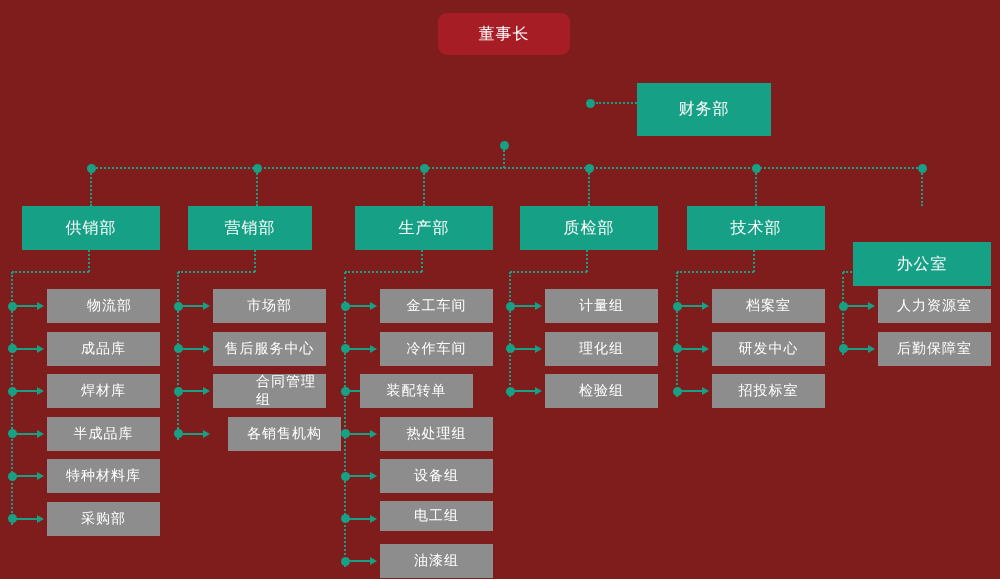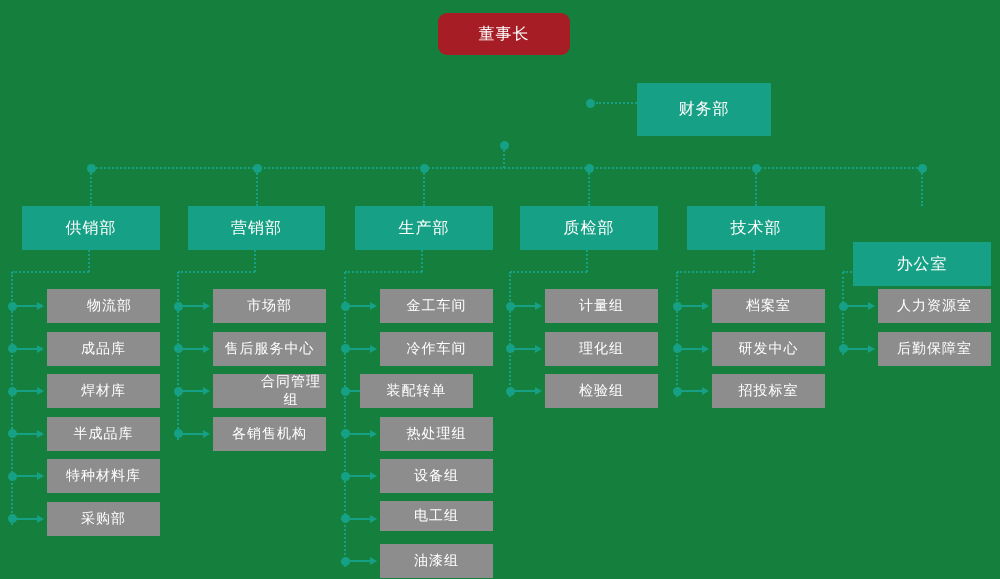--- a/index.html
+++ b/index.html
@@ -1,22 +1,21 @@
 <!DOCTYPE html>
 <html><head>
 <meta charset="utf-8">
 <style>
   html,body{margin:0;padding:0;background:#fff;}
   #canvas{
     position:relative;
     width:1000px;height:579px;
-    background:#15803d;
+    background:#7f1d1d;
     font-family:"Liberation Sans","DejaVu Sans",sans-serif;
     overflow:hidden;
-    text-align:center;
   }
   .box{
     position:absolute;
     display:flex;align-items:center;justify-content:center;
     color:#ffffff;
     box-sizing:border-box;
     letter-spacing:1px;
   }
   .red{border-radius:9px;font-size:16px;}
   .teal{font-size:16px;}
@@ -146,25 +145,25 @@
       <div class="arrowhead" style="left: 868px; top: 344.5px; border-left: 7px solid rgb(22, 160, 133);"></div>
     </div>
   <div id="departments">
       <div class="box teal" style="left: 22px; top: 206px; width: 138px; height: 44px; background: rgb(22, 160, 133);">供销部</div>
       <div class="box gray" style="left: 47px; top: 289px; width: 113px; height: 34px; background: rgb(141, 141, 141); padding-left: 12px;">物流部</div>
       <div class="box gray" style="left: 47px; top: 331.5px; width: 113px; height: 34px; background: rgb(141, 141, 141);">成品库</div>
       <div class="box gray" style="left: 47px; top: 374px; width: 113px; height: 34px; background: rgb(141, 141, 141);">焊材库</div>
       <div class="box gray" style="left: 47px; top: 416.5px; width: 113px; height: 34px; background: rgb(141, 141, 141);">半成品库</div>
       <div class="box gray" style="left: 47px; top: 459px; width: 113px; height: 34px; background: rgb(141, 141, 141);">特种材料库</div>
       <div class="box gray" style="left: 47px; top: 501.5px; width: 113px; height: 34px; background: rgb(141, 141, 141);">采购部</div>
-      <div class="box teal" style="left: 188px; top: 206px; width: 137px; height: 44px; background: rgb(22, 160, 133);">营销部</div>
+      <div class="box teal" style="left: 188px; top: 206px; width: 124px; height: 44px; background: rgb(22, 160, 133);">营销部</div>
       <div class="box gray" style="left: 213px; top: 289px; width: 113px; height: 34px; background: rgb(141, 141, 141);">市场部</div>
       <div class="box gray" style="left: 213px; top: 331.5px; width: 113px; height: 34px; background: rgb(141, 141, 141);">售后服务中心</div>
       <div class="box gray" style="left: 213px; top: 374px; width: 113px; height: 34px; background: rgb(141, 141, 141); padding-left: 43px;">合同管理组</div>
-      <div class="box gray" style="left: 213px; top: 416.5px; width: 113px; height: 34px; background: rgb(141, 141, 141);">各销售机构</div>
+      <div class="box gray" style="left: 228px; top: 416.5px; width: 113px; height: 34px; background: rgb(141, 141, 141);">各销售机构</div>
       <div class="box teal" style="left: 355px; top: 206px; width: 138px; height: 44px; background: rgb(22, 160, 133);">生产部</div>
       <div class="box gray" style="left: 380px; top: 289px; width: 113px; height: 34px; background: rgb(141, 141, 141);">金工车间</div>
       <div class="box gray" style="left: 380px; top: 331.5px; width: 113px; height: 34px; background: rgb(141, 141, 141);">冷作车间</div>
       <div class="box gray" style="left: 360px; top: 374px; width: 113px; height: 34px; background: rgb(141, 141, 141);">装配转单</div>
       <div class="box gray" style="left: 380px; top: 416.5px; width: 113px; height: 34px; background: rgb(141, 141, 141);">热处理组</div>
       <div class="box gray" style="left: 380px; top: 459px; width: 113px; height: 34px; background: rgb(141, 141, 141);">设备组</div>
       <div class="box gray" style="left: 380px; top: 501px; width: 113px; height: 30px; background: rgb(141, 141, 141);">电工组</div>
       <div class="box gray" style="left: 380px; top: 544px; width: 113px; height: 34px; background: rgb(141, 141, 141);">油漆组</div>
       <div class="box teal" style="left: 520px; top: 206px; width: 138px; height: 44px; background: rgb(22, 160, 133);">质检部</div>
       <div class="box gray" style="left: 545px; top: 289px; width: 113px; height: 34px; background: rgb(141, 141, 141);">计量组</div>

